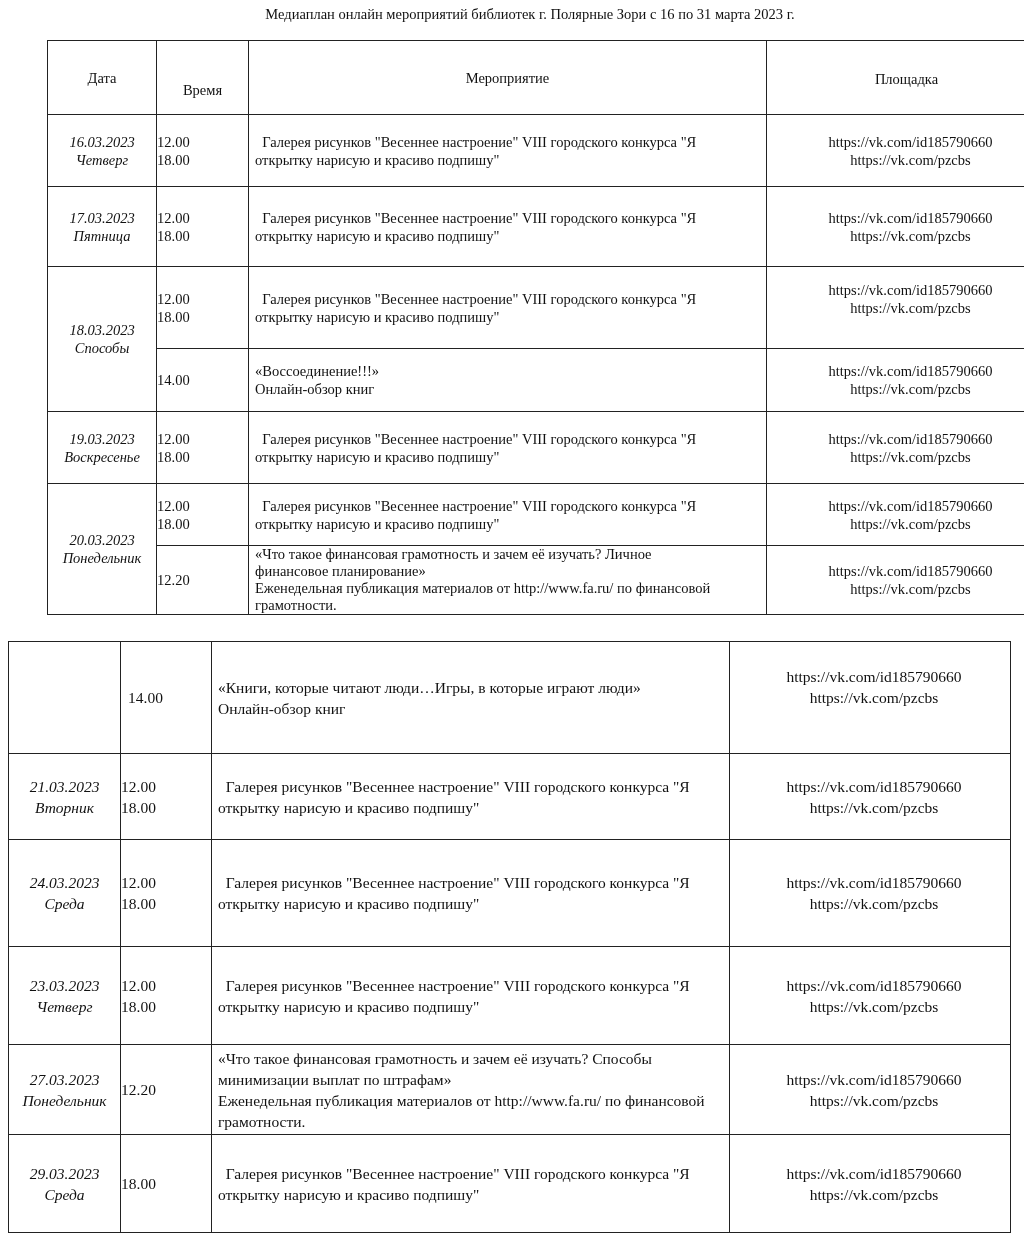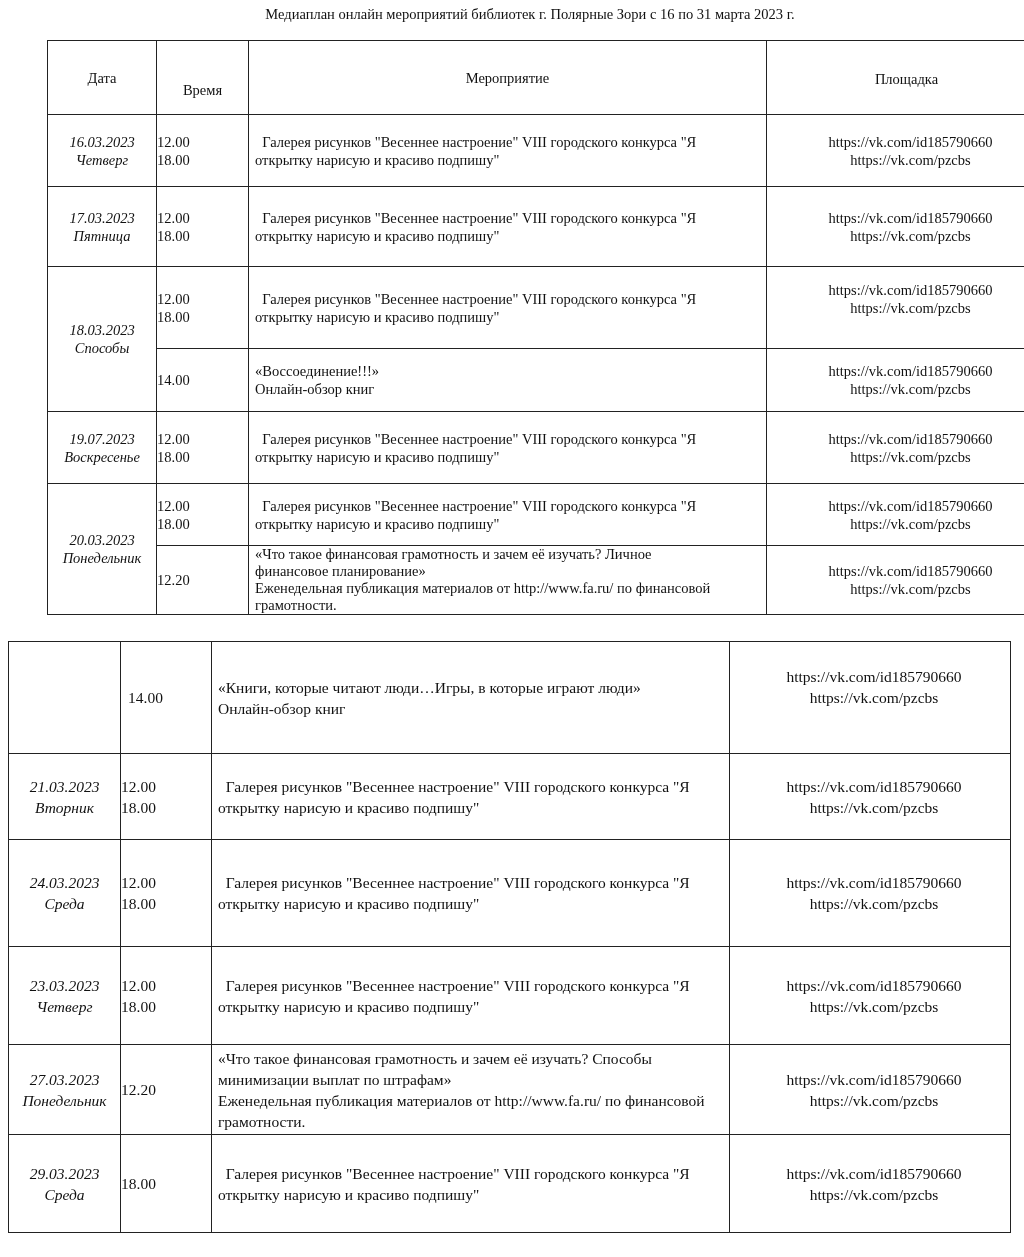--- a/index.html
+++ b/index.html
@@ -106,21 +106,21 @@
           <span class="line">Онлайн-обзор книг</span>
         </td>
     <td class="c-venue">
           <span class="line">https://vk.com/id185790660</span>
           <span class="line">https://vk.com/pzcbs</span>
         </td>
   </tr>
 
   <tr style="height:72px">
     <td class="c-date">
-          <span class="line">19.07.2023</span>
+          <span class="line">19.03.2023</span>
           <span class="line">Воскресенье</span>
         </td>
     <td class="c-time">
           <span class="line">12.00</span>
           <span class="line">18.00</span>
         </td>
     <td class="c-event">
           <span class="line">  Галерея рисунков "Весеннее настроение" VIII городского конкурса "Я</span>
           <span class="line">открытку нарисую и красиво подпишу"</span>
         </td>

